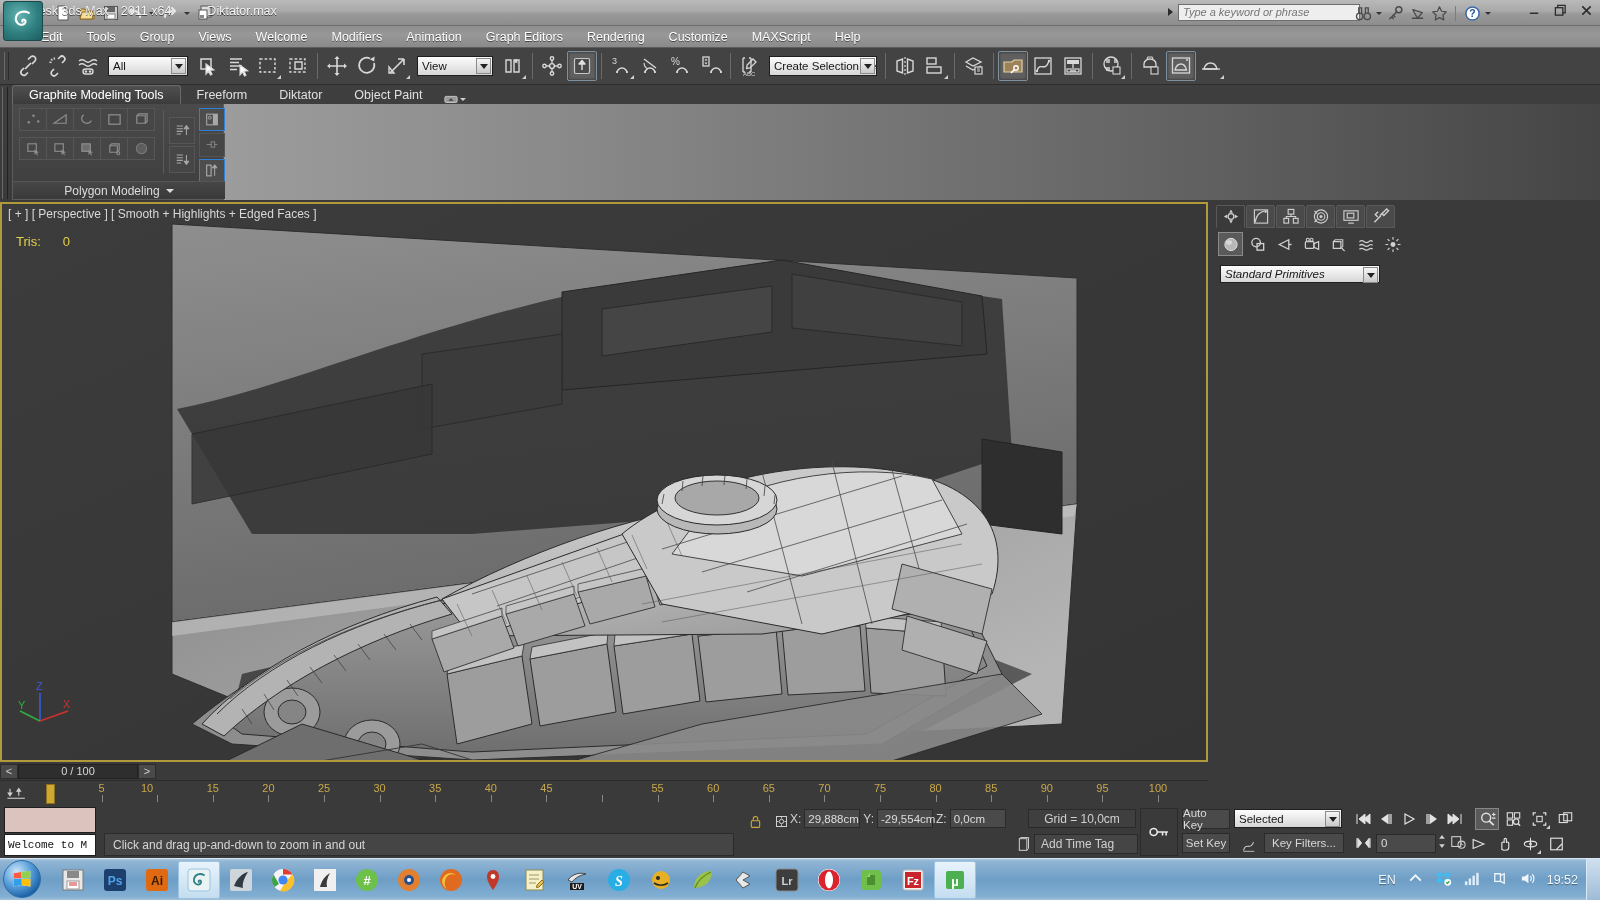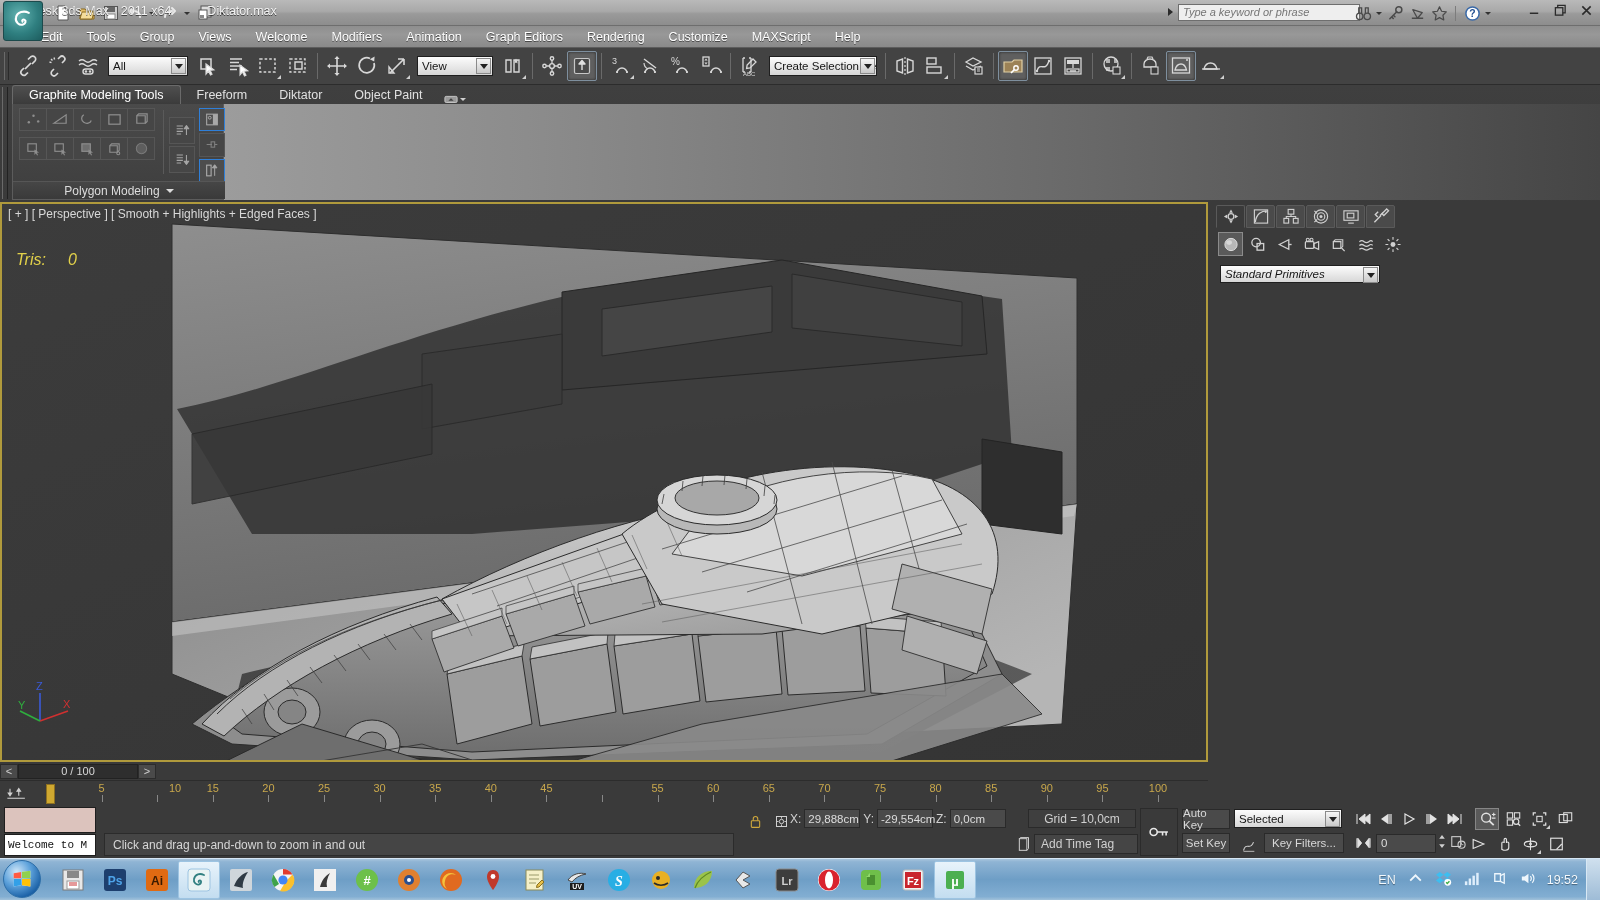--- a/index.html
+++ b/index.html
@@ -143,21 +143,21 @@
     position:absolute; left:224px; top:19px; width:1376px; height:96px;
     background:linear-gradient(to right,#9c9c9c 0%, #8c8c8c 22%, #6b6b6b 60%, #454545 100%);
   }
 
   
   .viewport {
     position:absolute; left:0; top:202px; width:1208px; height:560px;
     background:#3b3b3b; border:2px solid #b09a3c; overflow:hidden;
   }
   .vplabel { position:absolute; left:6px; top:3px; font-size:12px; color:#d8d8d8; z-index:5; }
-  .vpstats { position:absolute; left:14px; top:47px; z-index:5; font-size:16px; color:#e2d14a;font-style:italic; }
+  .vpstats { position:absolute; left:14px; top:30px; z-index:5; font-size:13px; color:#e2d14a; }
   .vpstats b { font-weight:normal; margin-right:22px; }
   .scene { position:absolute; inset:0; }
   .axisgizmo { position:absolute; left:14px; bottom:28px; z-index:6; }
 
   
   .framebar {
     position:absolute; left:0; top:762px; width:1208px; height:18px;
     background:#3a3a3a; display:flex; align-items:center;
   }
   .fbtn { width:18px; height:15px; background:#4a4a4a; border:1px solid #2c2c2c;
@@ -925,21 +925,21 @@
       <svg viewBox="0 0 24 16" width="22" height="14">
           <path d="M4 3v6M4 11l-2-3h4zM14 11V5M14 3l-2 3h4z" stroke="#cfcfcf" stroke-width="1.3" fill="#cfcfcf"></path>
           <path d="M1 14h20" stroke="#cfcfcf" stroke-width="1.2"></path>
         </svg>
     </div>
     <div class="keyslider"></div>
     <div class="ruler" id="ruler">
         <div class="tick" style="left: 65.6px;"></div>
         <div class="lbl" style="left: 65.6px;">5</div>
         <div class="tick" style="left: 121.2px;"></div>
-        <div class="lbl" style="left: 139px;">10</div>
+        <div class="lbl" style="left: 111px;">10</div>
         <div class="tick" style="left: 176.8px;"></div>
         <div class="lbl" style="left: 176.8px;">15</div>
         <div class="tick" style="left: 232.4px;"></div>
         <div class="lbl" style="left: 232.4px;">20</div>
         <div class="tick" style="left: 288px;"></div>
         <div class="lbl" style="left: 288px;">25</div>
         <div class="tick" style="left: 343.6px;"></div>
         <div class="lbl" style="left: 343.6px;">30</div>
         <div class="tick" style="left: 399.2px;"></div>
         <div class="lbl" style="left: 399.2px;">35</div>

